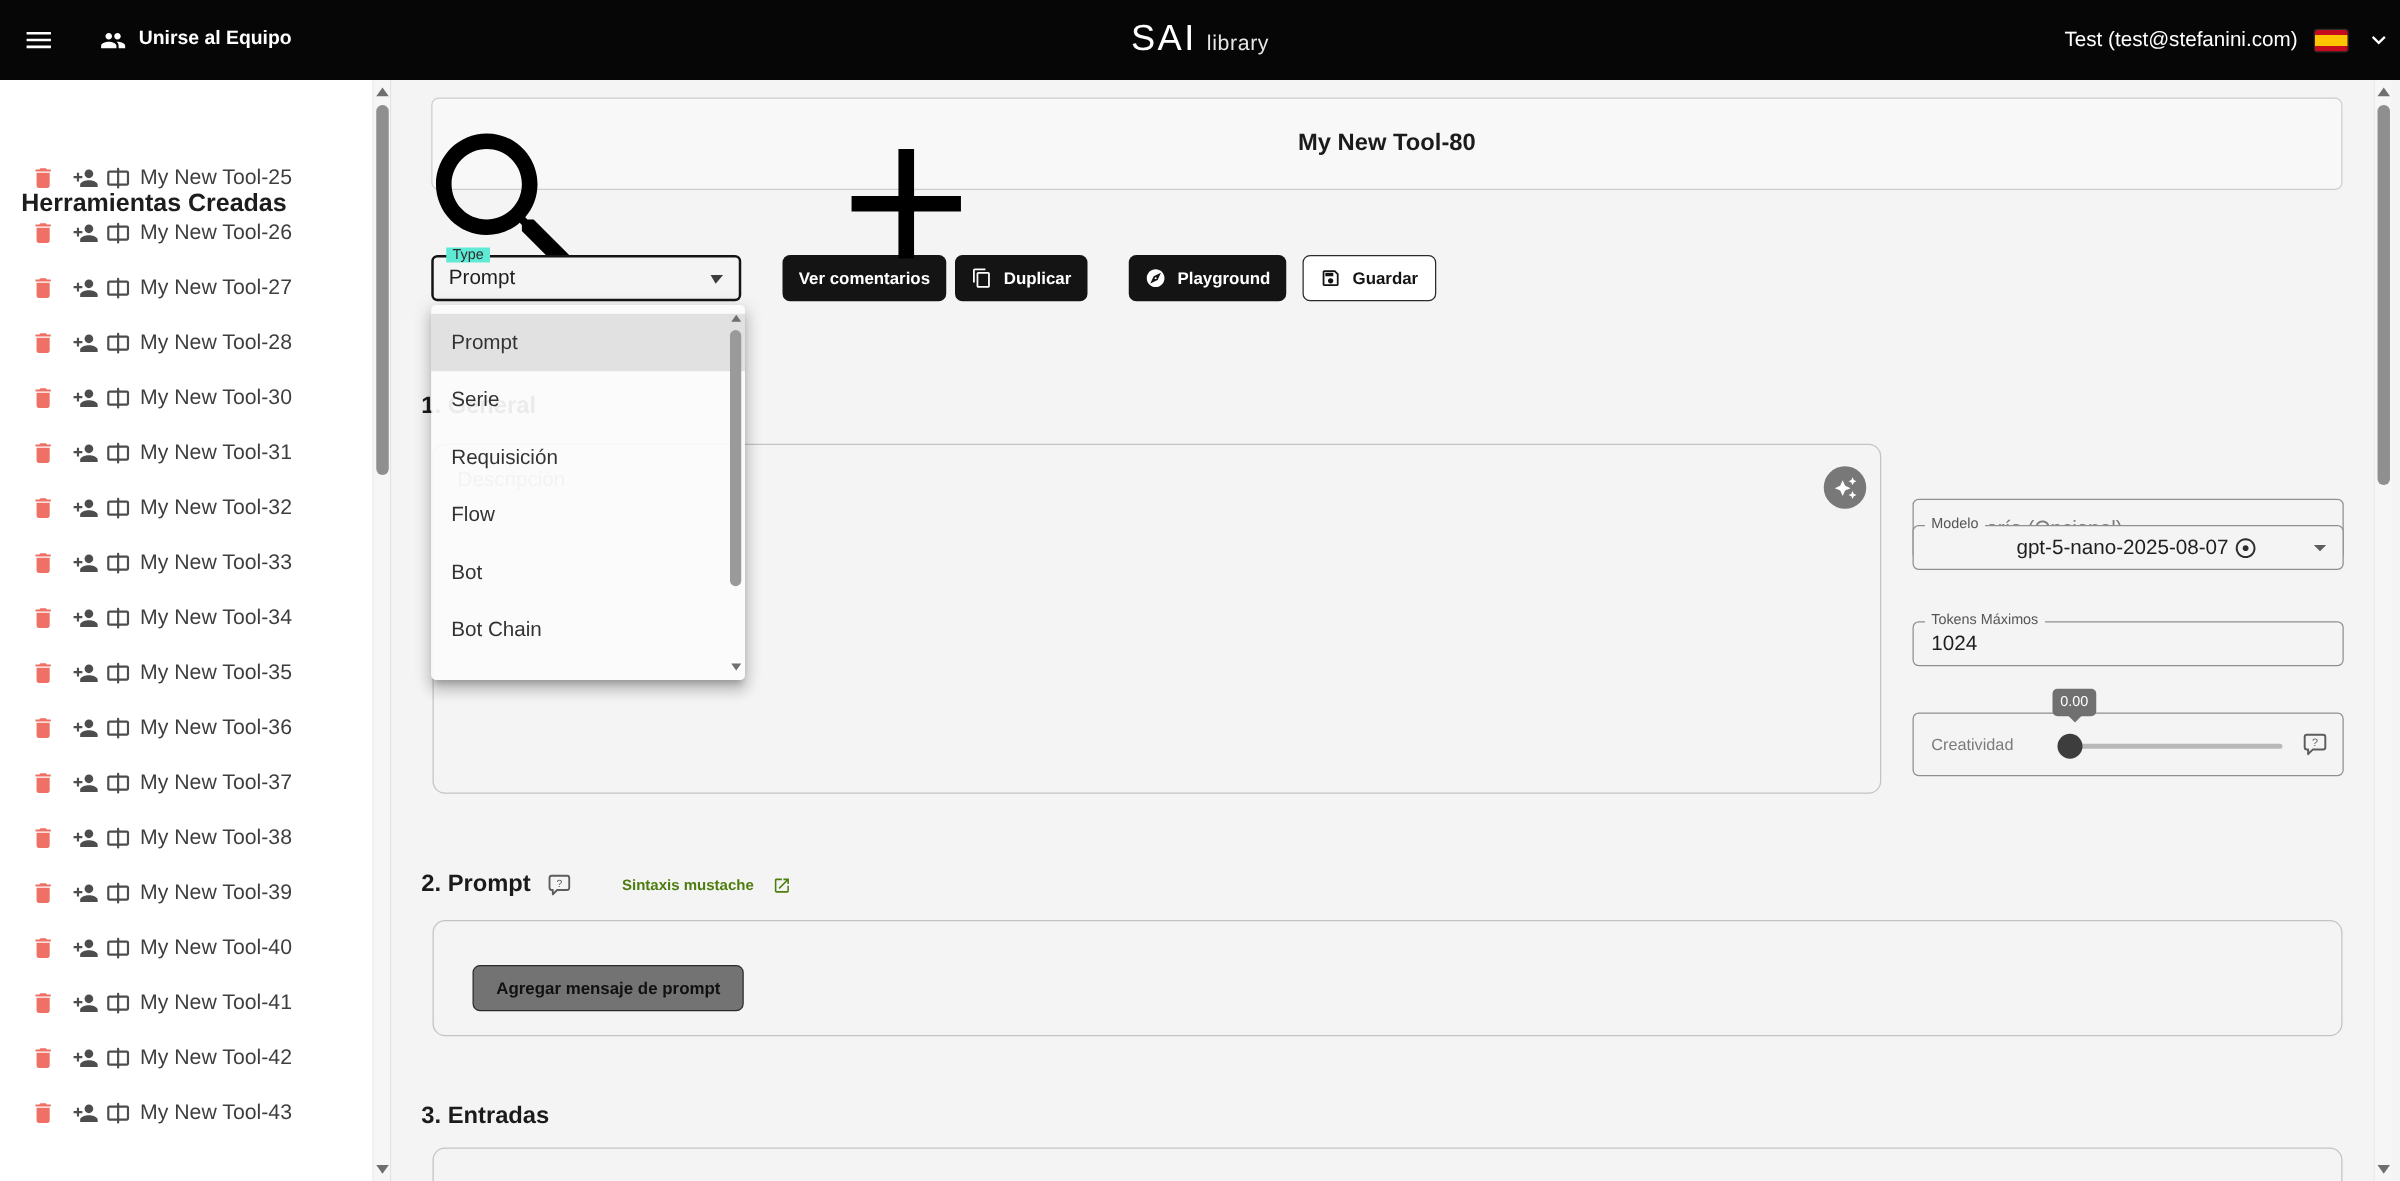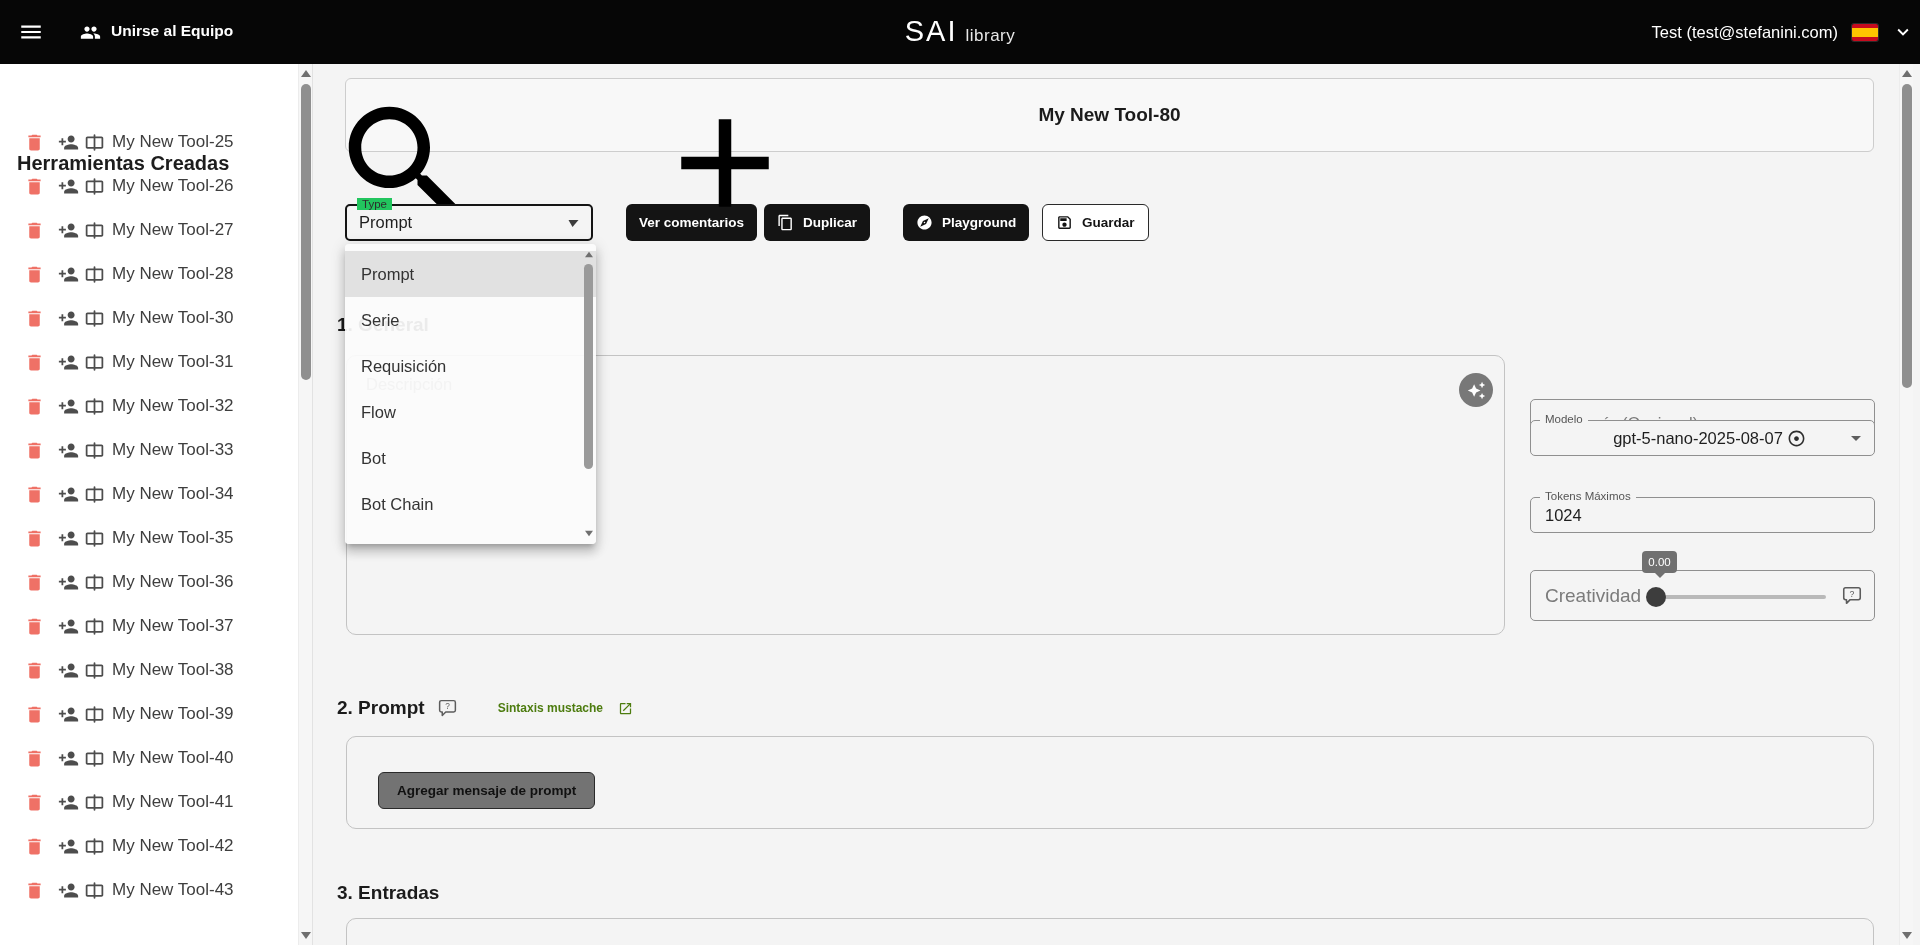--- a/index.html
+++ b/index.html
@@ -47,21 +47,21 @@
   .tri-up { width:0; height:0; border-left:5px solid transparent; border-right:5px solid transparent; border-bottom:7px solid #6f6f6f; position:absolute; left:2px; }
   .tri-down { width:0; height:0; border-left:5px solid transparent; border-right:5px solid transparent; border-top:7px solid #6f6f6f; position:absolute; left:2px; }
   .thumb { position:absolute; left:2px; width:10px; background:#8f8f8f; border-radius:6px; }
 
   
   .title-card { position:absolute; left:345px; top:78px; width:1529px; height:74px; background:#f8f8f8; border:1px solid #cdcdcd; border-radius:6px; display:flex; align-items:center; justify-content:center; z-index:3; }
   .title-card span { font-size:19px; font-weight:700; color:#1b1b1b; }
 
   
   .type-select { position:absolute; left:345px; top:204px; width:248px; height:37px; border:2px solid #141414; border-radius:5px; background:#f4f4f4; display:flex; align-items:center; cursor:pointer; z-index:20; }
-  .type-select .notch { position:absolute; top:-8px; left:10px; padding:0 5px; background:#22c55e; font-size:11.5px; color:#2d2d2d; }
+  .type-select .notch { position:absolute; top:-8px; left:10px; padding:0 5px; background:#5eead4; font-size:11.5px; color:#2d2d2d; }
   .type-select .value { margin-left:12px; font-size:16.5px; color:#1e1e1e; }
   .native-caret { position:absolute; right:13px; top:14px; width:0; height:0; border-left:5px solid transparent; border-right:5px solid transparent; border-top:7px solid #3c3c3c; transform:skewX(-8deg); }
 
   
   .btn { position:absolute; top:204px; height:37px; border-radius:6px; display:flex; align-items:center; gap:9px; padding:0 13px; font-family:inherit; font-size:13.5px; font-weight:700; cursor:pointer; }
   .btn .icon { font-size:17px; }
   .btn-dark { background:#141414; color:#fff; border:none; }
   .btn-outline { background:#fff; color:#141414; border:1px solid #2a2a2a; }
   .btn-comments { left:626px; }
   .btn-duplicate { left:764px; }
@@ -88,21 +88,21 @@
 
   
   .field { position:absolute; left:1530px; width:345px; border:1px solid #8f8f8f; border-radius:5px; background:#f4f4f4; display:flex; align-items:center; cursor:pointer; }
   .field .notch { position:absolute; top:-8px; left:9px; padding:0 5px; background:#f4f4f4; font-size:11.5px; color:#555; }
   .field .f-value { margin-left:14px; font-size:16.5px; color:#1e1e1e; display:flex; align-items:center; gap:4px; }
   .field .f-placeholder { margin-left:14px; font-size:16.5px; color:#7b7b7b; }
   .dd-caret { position:absolute; right:6px; color:#5e5e5e; font-size:24px; }
   .target-ic { font-size:19px; color:#2e2e2e; }
 
   .creat-box { position:absolute; left:1530px; top:570px; width:345px; height:51px; border:1px solid #8f8f8f; border-radius:5px; display:flex; align-items:center; }
-  .creat-label { margin-left:14px; font-size:19px; color:#7b7b7b; }
+  .creat-label { margin-left:14px; font-size:13px; color:#7b7b7b; }
   .slider { position:absolute; left:115px; top:0; height:100%; width:180px; }
   .slider .track { position:absolute; left:8px; right:0; top:23.5px; height:4px; background:#b9b9b9; border-radius:2px; }
   .slider .s-thumb { position:absolute; left:0; top:15.5px; width:20px; height:20px; border-radius:50%; background:#3d3d3d; cursor:pointer; }
   .creat-help { position:absolute; right:11px; font-size:22px; color:#5c5c5c; background:none; border:none; cursor:pointer; display:flex; }
   .tooltip { position:absolute; left:1642px; top:551px; width:35px; height:22px; background:#707070; color:#fff; font-size:11.5px; border-radius:4px; display:flex; align-items:center; justify-content:center; z-index:12; }
   .tooltip:after { content:""; position:absolute; left:50%; bottom:-5px; transform:translateX(-50%); border-left:6px solid transparent; border-right:6px solid transparent; border-top:6px solid #707070; }
 
   
   .panel { position:absolute; left:346px; width:1528px; border:1px solid #c3c3c3; border-radius:10px; z-index:1; }
   .prompt-panel { top:736px; height:93px; }

